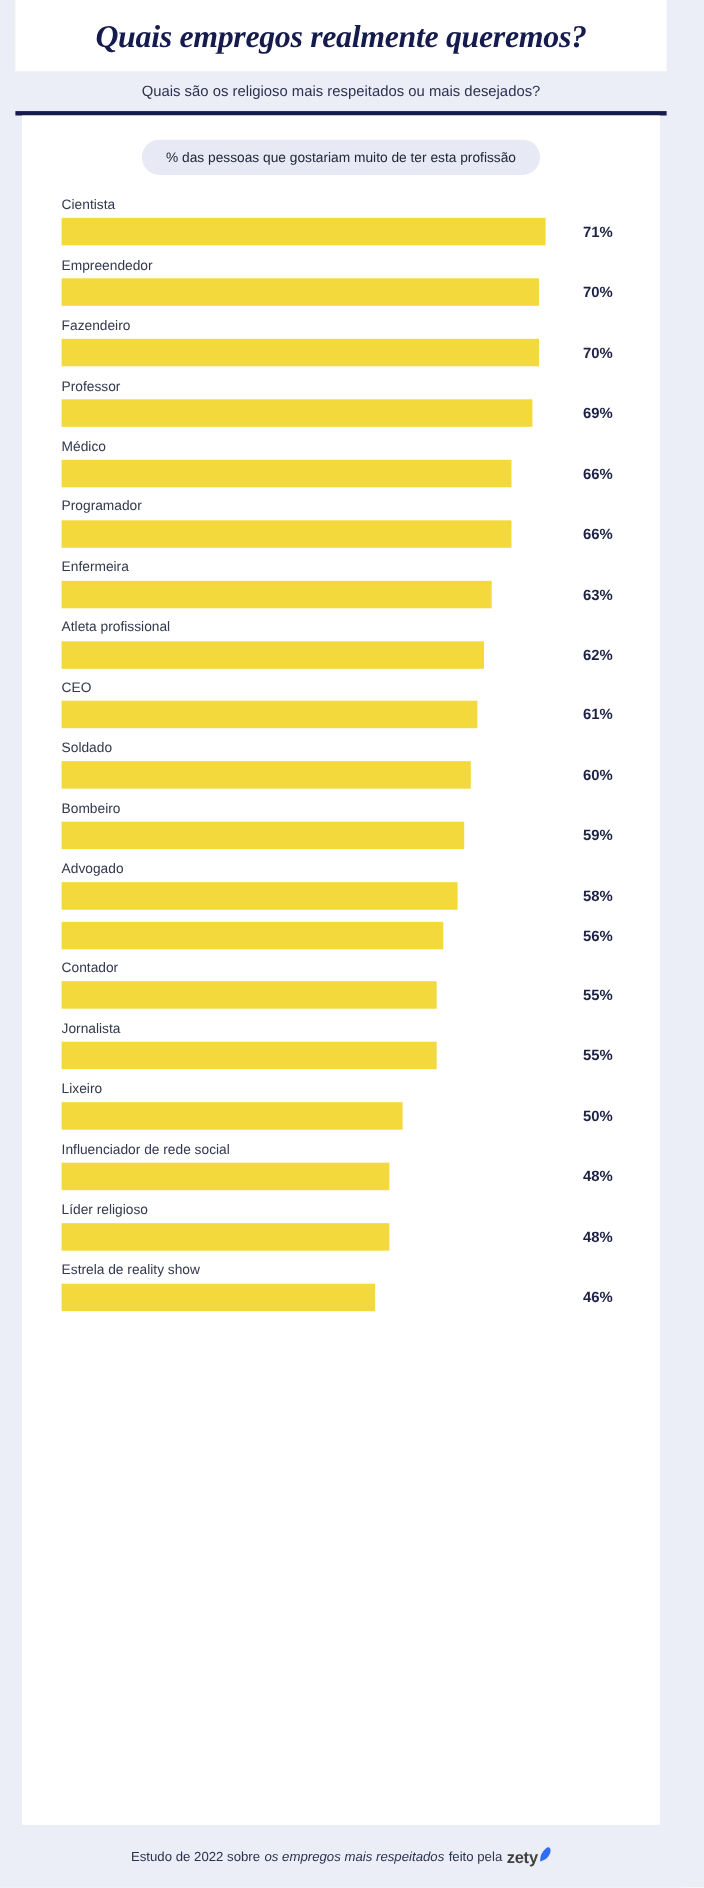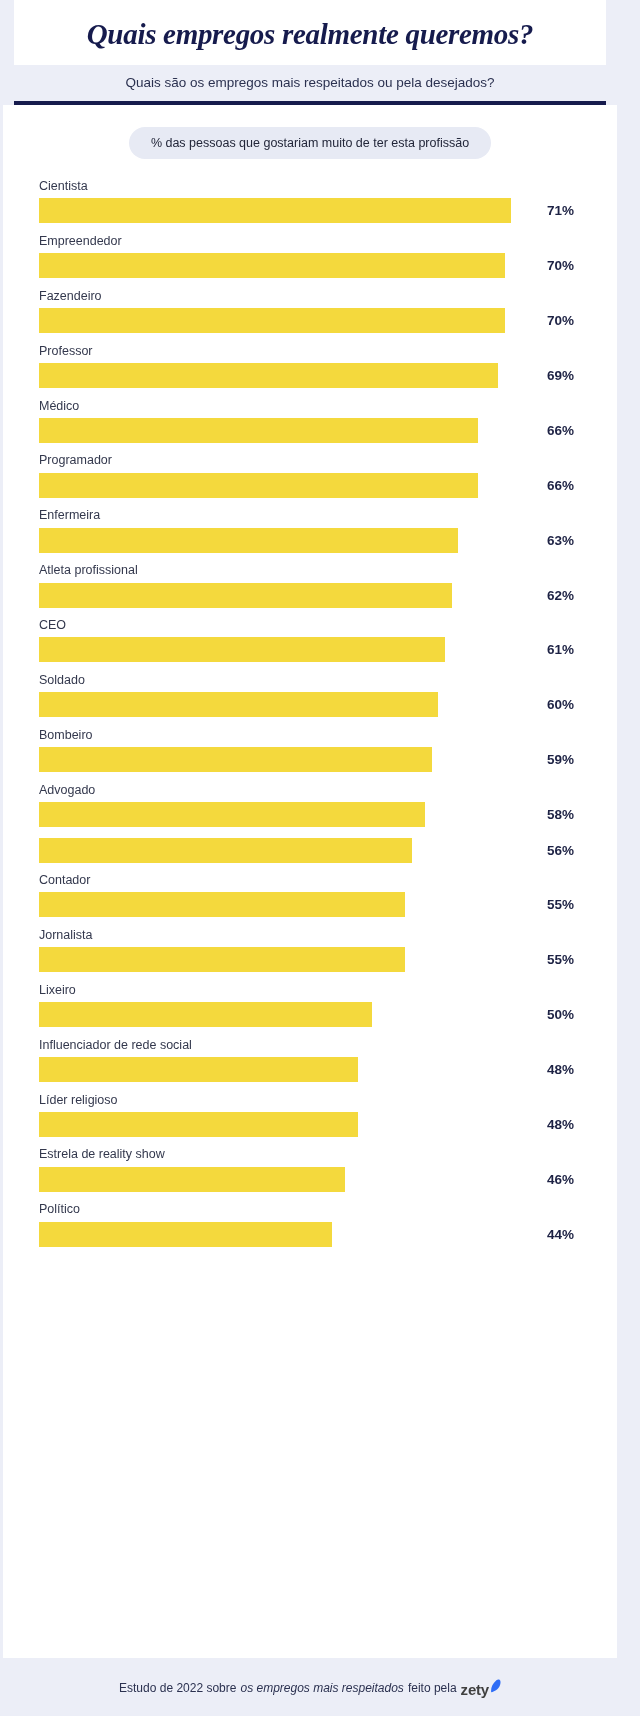--- a/index.html
+++ b/index.html
@@ -56,21 +56,21 @@
 
   .rule {
     height: 4px;
     background: #161b4d;
     margin: 0 14px;
   }
 
   
   .card {
     background: #ffffff;
-    margin: 0 3px;
+    margin: 0 20px;
     flex: 1 1 auto;
     padding: 22px 0 10px;
     display: flex;
     flex-direction: column;
     justify-content: space-between;
   }
 
   .pill-wrap {
     display: flex;
     justify-content: center;
@@ -165,21 +165,21 @@
 </head>
 <body>
 
 <div class="infographic">
 
   <div class="header">
     <div class="title-band">
       <div class="title">Quais empregos realmente queremos?</div>
     </div>
     <div class="subtitle-band">
-      <div class="subtitle">Quais são os empregos mais respeitados ou pela desejados?</div>
+      <div class="subtitle">Quais são os religioso mais respeitados ou mais desejados?</div>
     </div>
   </div>
 
   <div class="rule"></div>
 
   <div class="card">
     <div class="pill-wrap">
       <div class="pill">% das pessoas que gostariam muito de ter esta profissão</div>
     </div>
     <div class="bars" id="bars">
@@ -344,29 +344,20 @@
             <div class="bar-value">48%</div>
           </div>
         </div>
         <div class="row">
           <div class="row-label">Estrela de reality show</div>
           <div class="bar-line">
             <div class="bar-track">
               <div class="bar-fill" style="width: 61.3333%; background: rgb(244, 217, 61);"></div>
             </div>
             <div class="bar-value">46%</div>
-          </div>
-        </div>
-        <div class="row">
-          <div class="row-label">Político</div>
-          <div class="bar-line">
-            <div class="bar-track">
-              <div class="bar-fill" style="width: 58.6667%; background: rgb(244, 217, 61);"></div>
-            </div>
-            <div class="bar-value">44%</div>
           </div>
         </div>
       </div>
   </div>
 
   <div class="footer">
     <span class="footer-text">
       <span>Estudo de 2022 sobre</span>
       <span class="footer-em">os empregos mais respeitados</span>
       <span>feito pela</span>

